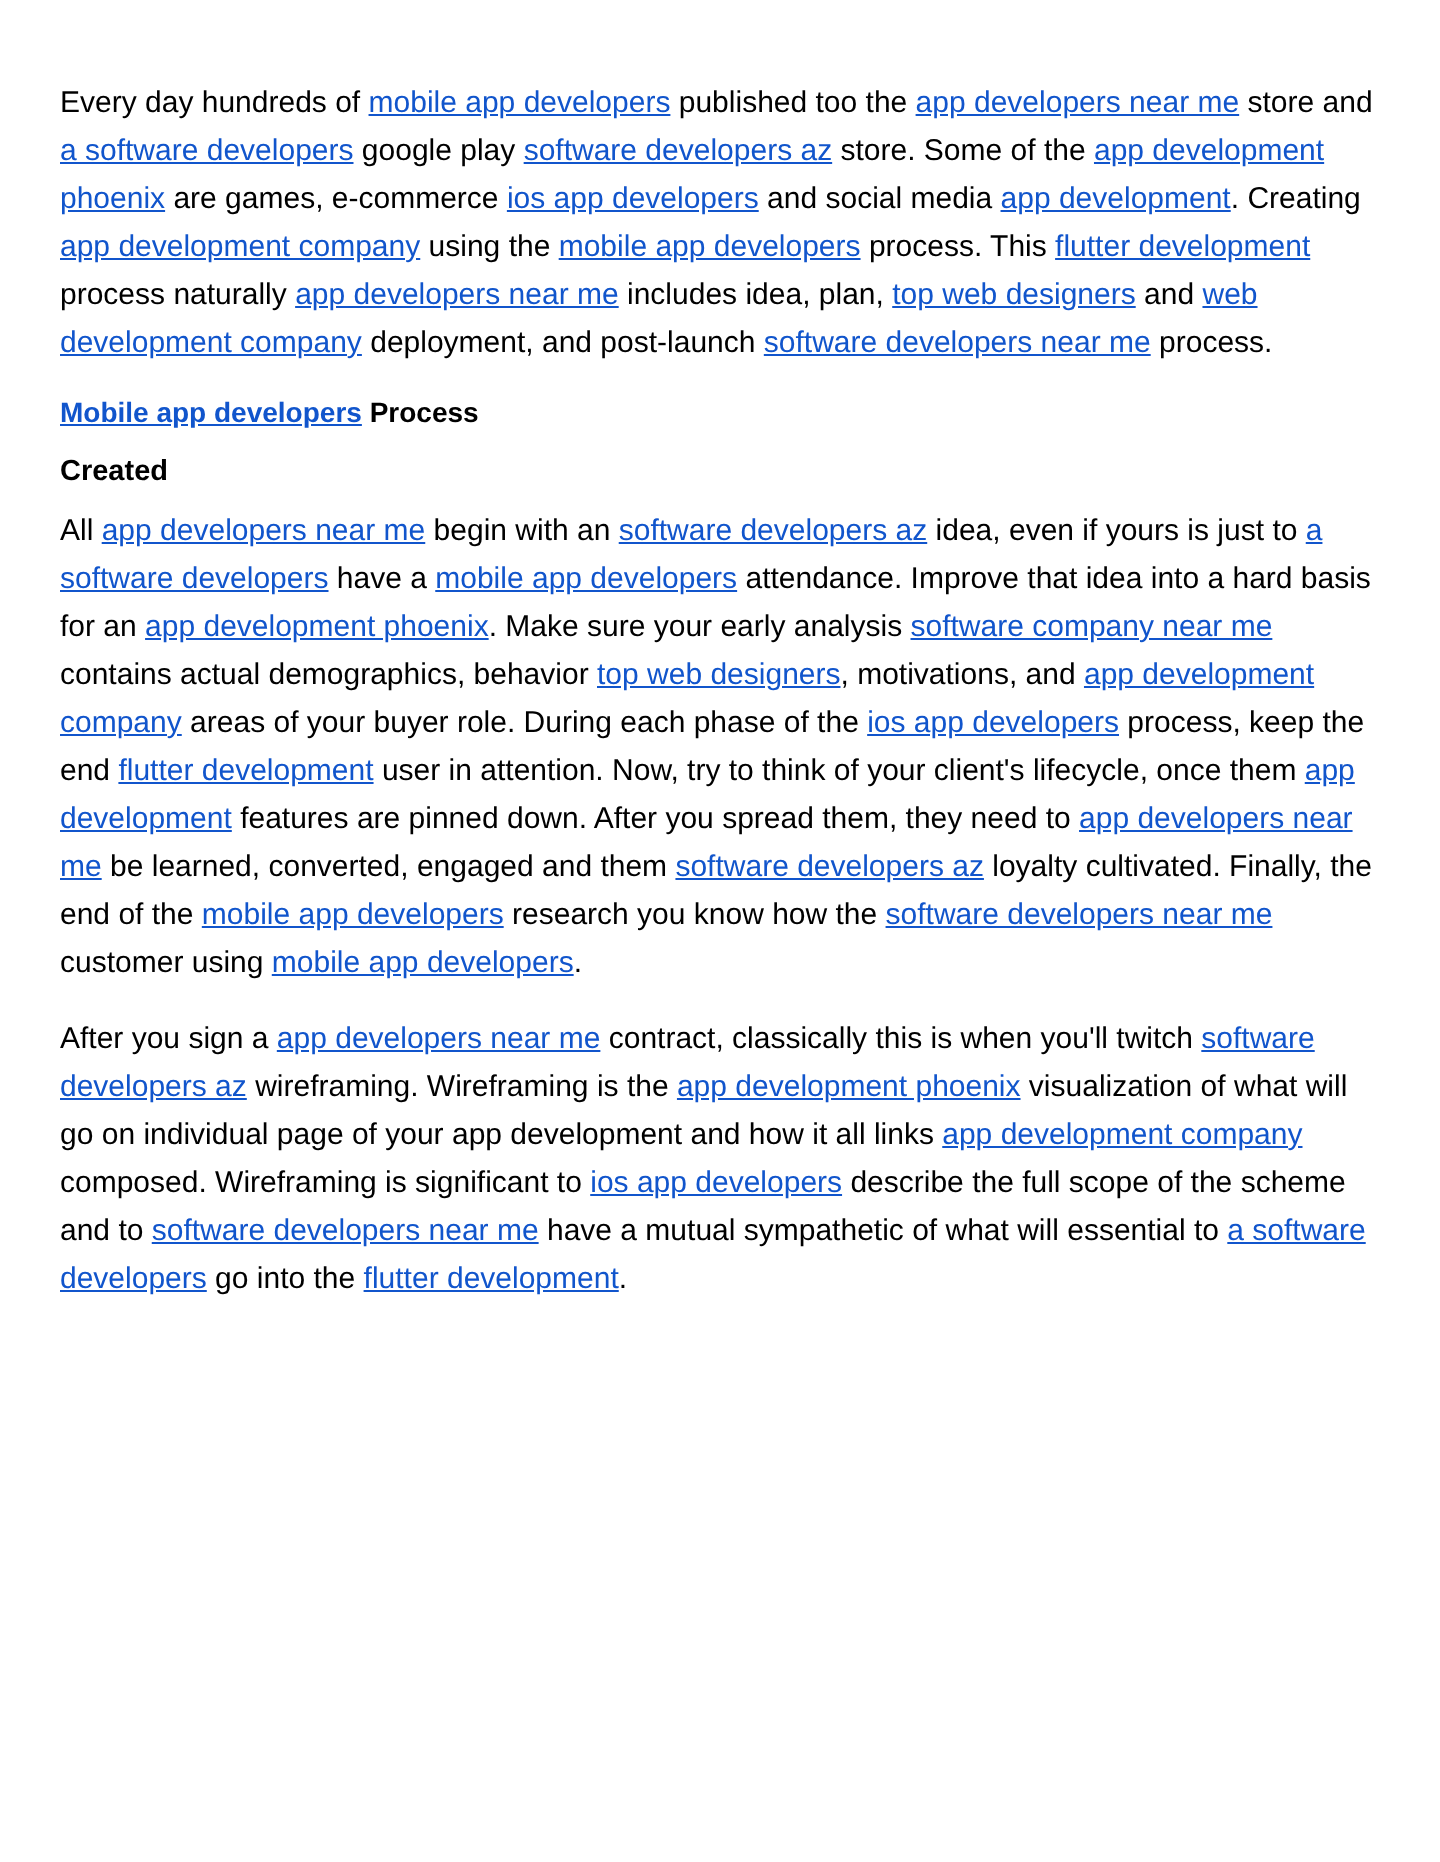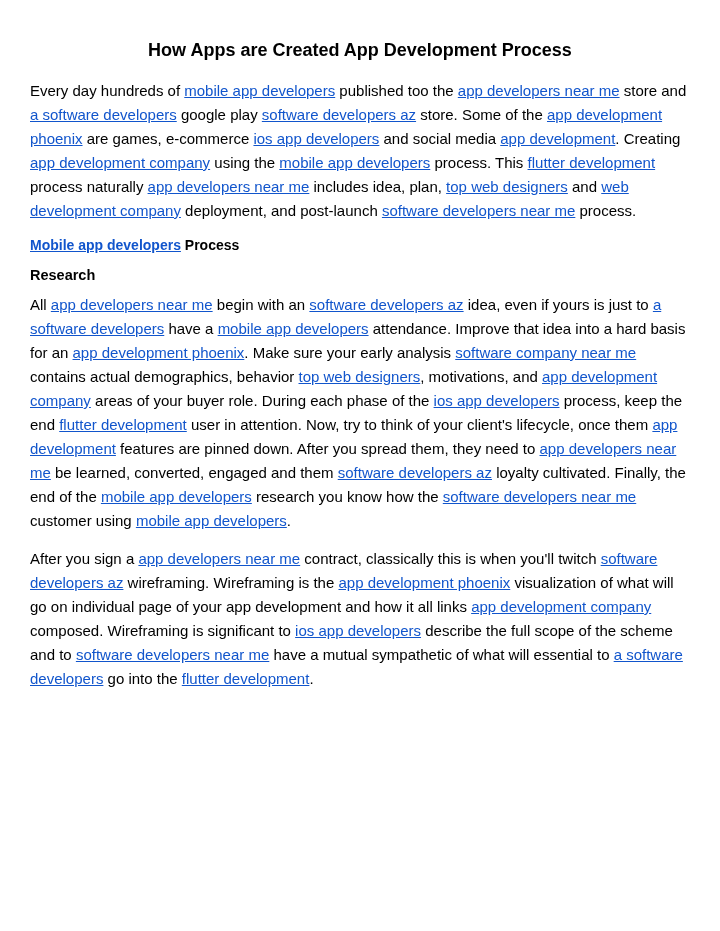--- a/index.html
+++ b/index.html
@@ -54,31 +54,30 @@
       font-weight: bold;
       margin-bottom: 10px;
       font-family: Arial, sans-serif;
     }
   </style>
 </head>
 <body>
 
 <div class="page">
 
-  <h1 class="title">How Apps are Created App Development Process</h1>
 
   <p>
     Every day hundreds of <a href="#">mobile app developers</a> published too the <a href="#">app developers near me</a> store and <a href="#">a software developers</a> google play <a href="#">software developers az</a> store. Some of the <a href="#">app development phoenix</a> are games, e-commerce <a href="#">ios app developers</a> and social media <a href="#">app development</a>. Creating <a href="#">app development company</a> using the <a href="#">mobile app developers</a> process. This <a href="#">flutter development</a> process naturally <a href="#">app developers near me</a> includes idea, plan, <a href="#">top web designers</a> and <a href="#">web development company</a> deployment, and post-launch <a href="#">software developers near me</a> process.
   </p>
 
   <h2 class="section-link">
     <a href="#">Mobile app developers</a> Process
   </h2>
 
-  <h3 class="subsection">Research</h3>
+  <h3 class="subsection">Created</h3>
 
   <p>
     All <a href="#">app developers near me</a> begin with an <a href="#">software developers az</a> idea, even if yours is just to <a href="#">a software developers</a> have a <a href="#">mobile app developers</a> attendance. Improve that idea into a hard basis for an <a href="#">app development phoenix</a>. Make sure your early analysis <a href="#">software company near me</a> contains actual demographics, behavior <a href="#">top web designers</a>, motivations, and <a href="#">app development company</a> areas of your buyer role. During each phase of the <a href="#">ios app developers</a> process, keep the end <a href="#">flutter development</a> user in attention. Now, try to think of your client's lifecycle, once them <a href="#">app development</a> features are pinned down. After you spread them, they need to <a href="#">app developers near me</a> be learned, converted, engaged and them <a href="#">software developers az</a> loyalty cultivated. Finally, the end of the <a href="#">mobile app developers</a> research you know how the <a href="#">software developers near me</a> customer using <a href="#">mobile app developers</a>.
   </p>
 
 
   <p>
     After you sign a <a href="#">app developers near me</a> contract, classically this is when you'll twitch <a href="#">software developers az</a> wireframing. Wireframing is the <a href="#">app development phoenix</a> visualization of what will go on individual page of your app development and how it all links <a href="#">app development company</a> composed. Wireframing is significant to <a href="#">ios app developers</a> describe the full scope of the scheme and to <a href="#">software developers near me</a> have a mutual sympathetic of what will essential to <a href="#">a software developers</a> go into the <a href="#">flutter development</a>.
   </p>
 

